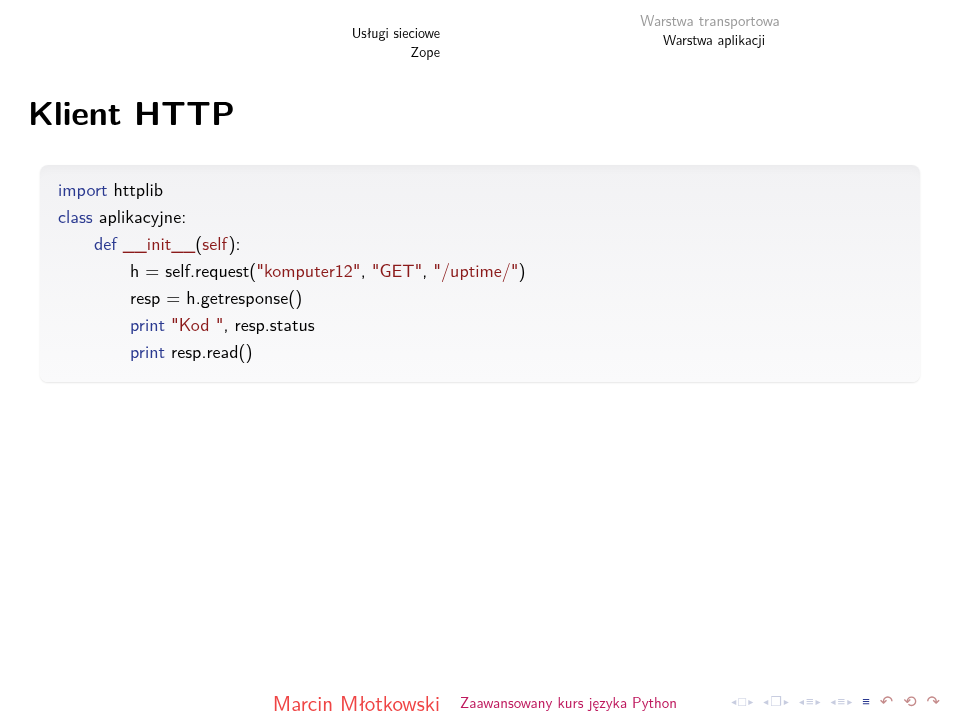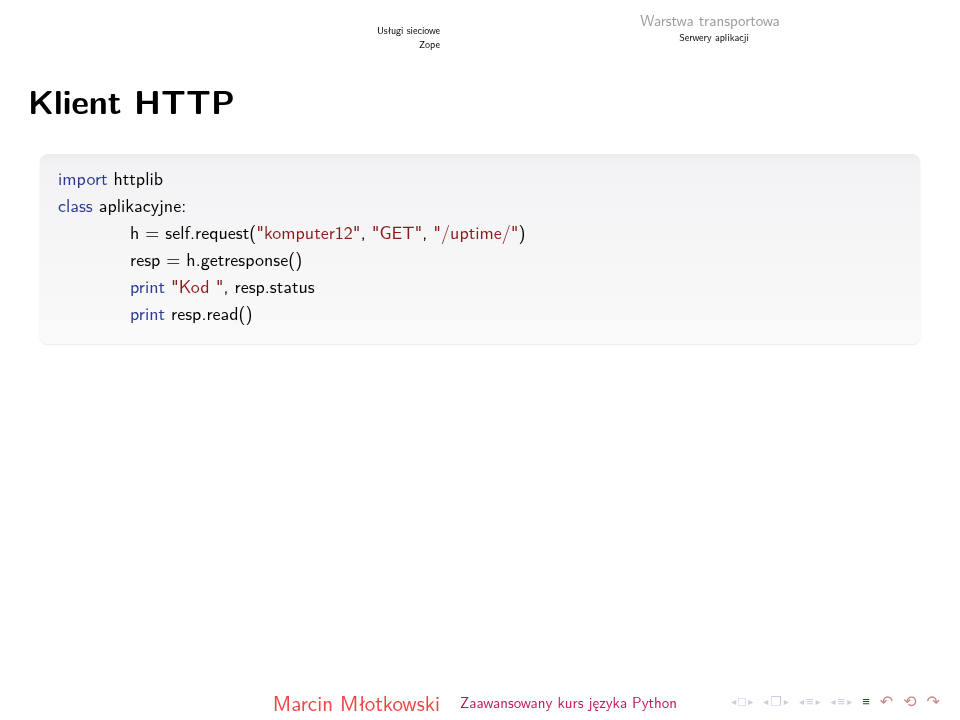--- a/index.html
+++ b/index.html
@@ -19,21 +19,21 @@
     width: 460px;
     text-align: right;
     padding-right: 20px;
     padding-top: 13px;
   }
   .header-right {
     width: 500px;
     text-align: center;
   }
   .sec-title {
-    font-size: 10px;
+    font-size: 14px;
     line-height: 1.35;
     margin-left: 8px;
   }
   .subsec-title {
     font-size: 15px;
     line-height: 1.35;
     color: #9a9a9a;
   }
   .frametitle {
     color: #000000;
@@ -110,30 +110,31 @@
 </head>
 <body>
 
 <div class="header">
   <div class="header-left">
     <div class="sec-title">Usługi sieciowe</div>
     <div class="sec-title">Zope</div>
   </div>
   <div class="header-right">
     <div class="subsec-title">Warstwa transportowa</div>
-    <div class="sec-title">Serwery aplikacji</div>
+    <div class="sec-title">Warstwa aplikacji</div>
   </div>
 </div>
 
 <div class="frametitle">Klient HTTP</div>
 
 <div class="block">
   <div class="block-body">
     <div><span class="kw">import </span><span>httplib</span></div>
     <div><span class="kw">class </span><span>aplikacyjne:</span></div>
+    <span class="ind1"><span class="kw">def </span><span class="fun">__init__</span><span>(</span><span class="arg">self</span><span>):</span></span>
     <span class="ind2"><span>h = self.request(</span><span class="str">"komputer12"</span><span>, </span><span class="str">"GET"</span><span>, </span><span class="str">"/uptime/"</span><span>)</span></span>
     <span class="ind2">resp = h.getresponse()</span>
     <span class="ind2"><span class="kw">print </span><span class="str">"Kod "</span><span>, resp.status</span></span>
     <span class="ind2"><span class="kw">print </span><span>resp.read()</span></span>
   </div>
 </div>
 
 <div class="footer">
   <div class="footer-left">Marcin Młotkowski</div>
   <div class="footer-right">Zaawansowany kurs języka Python</div>

